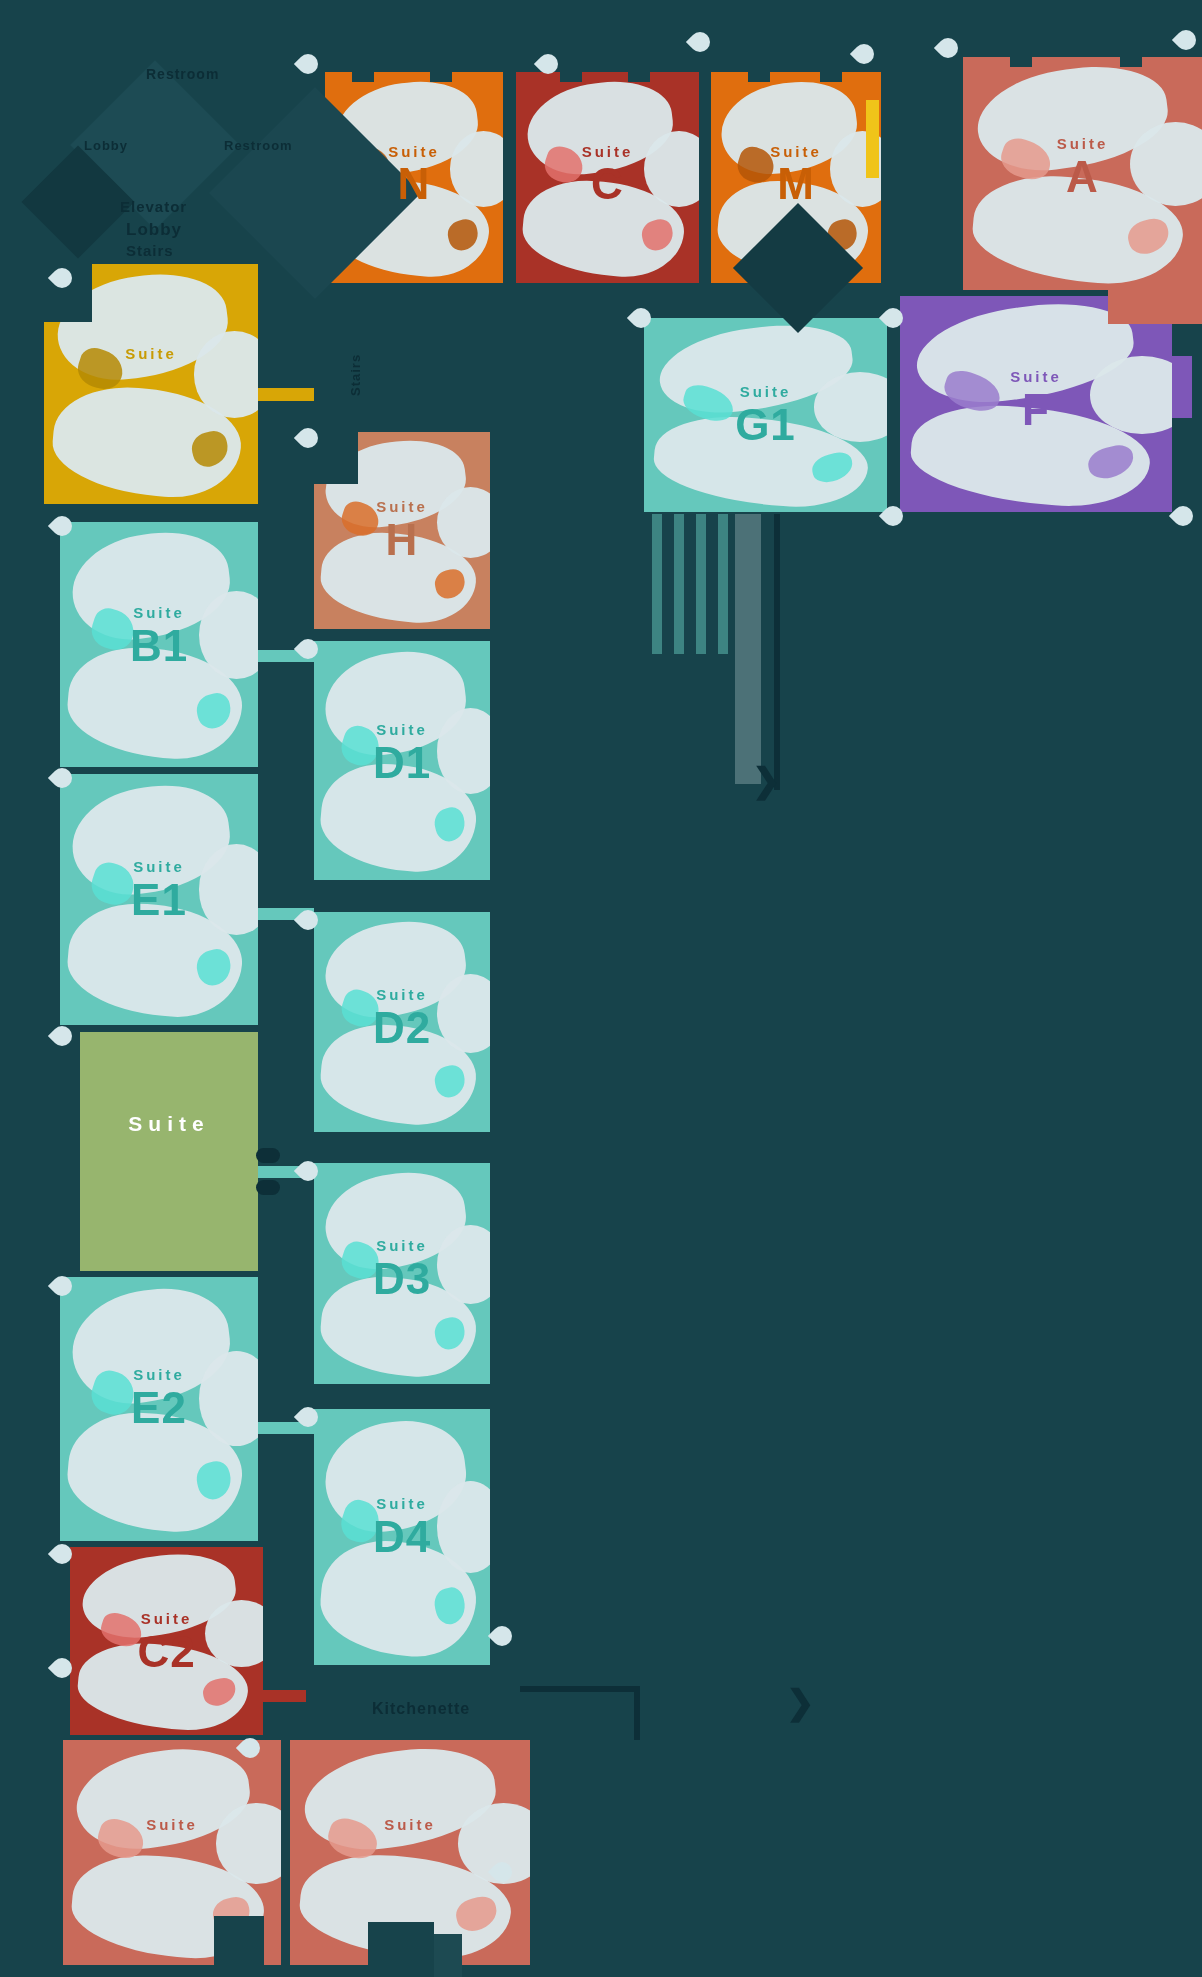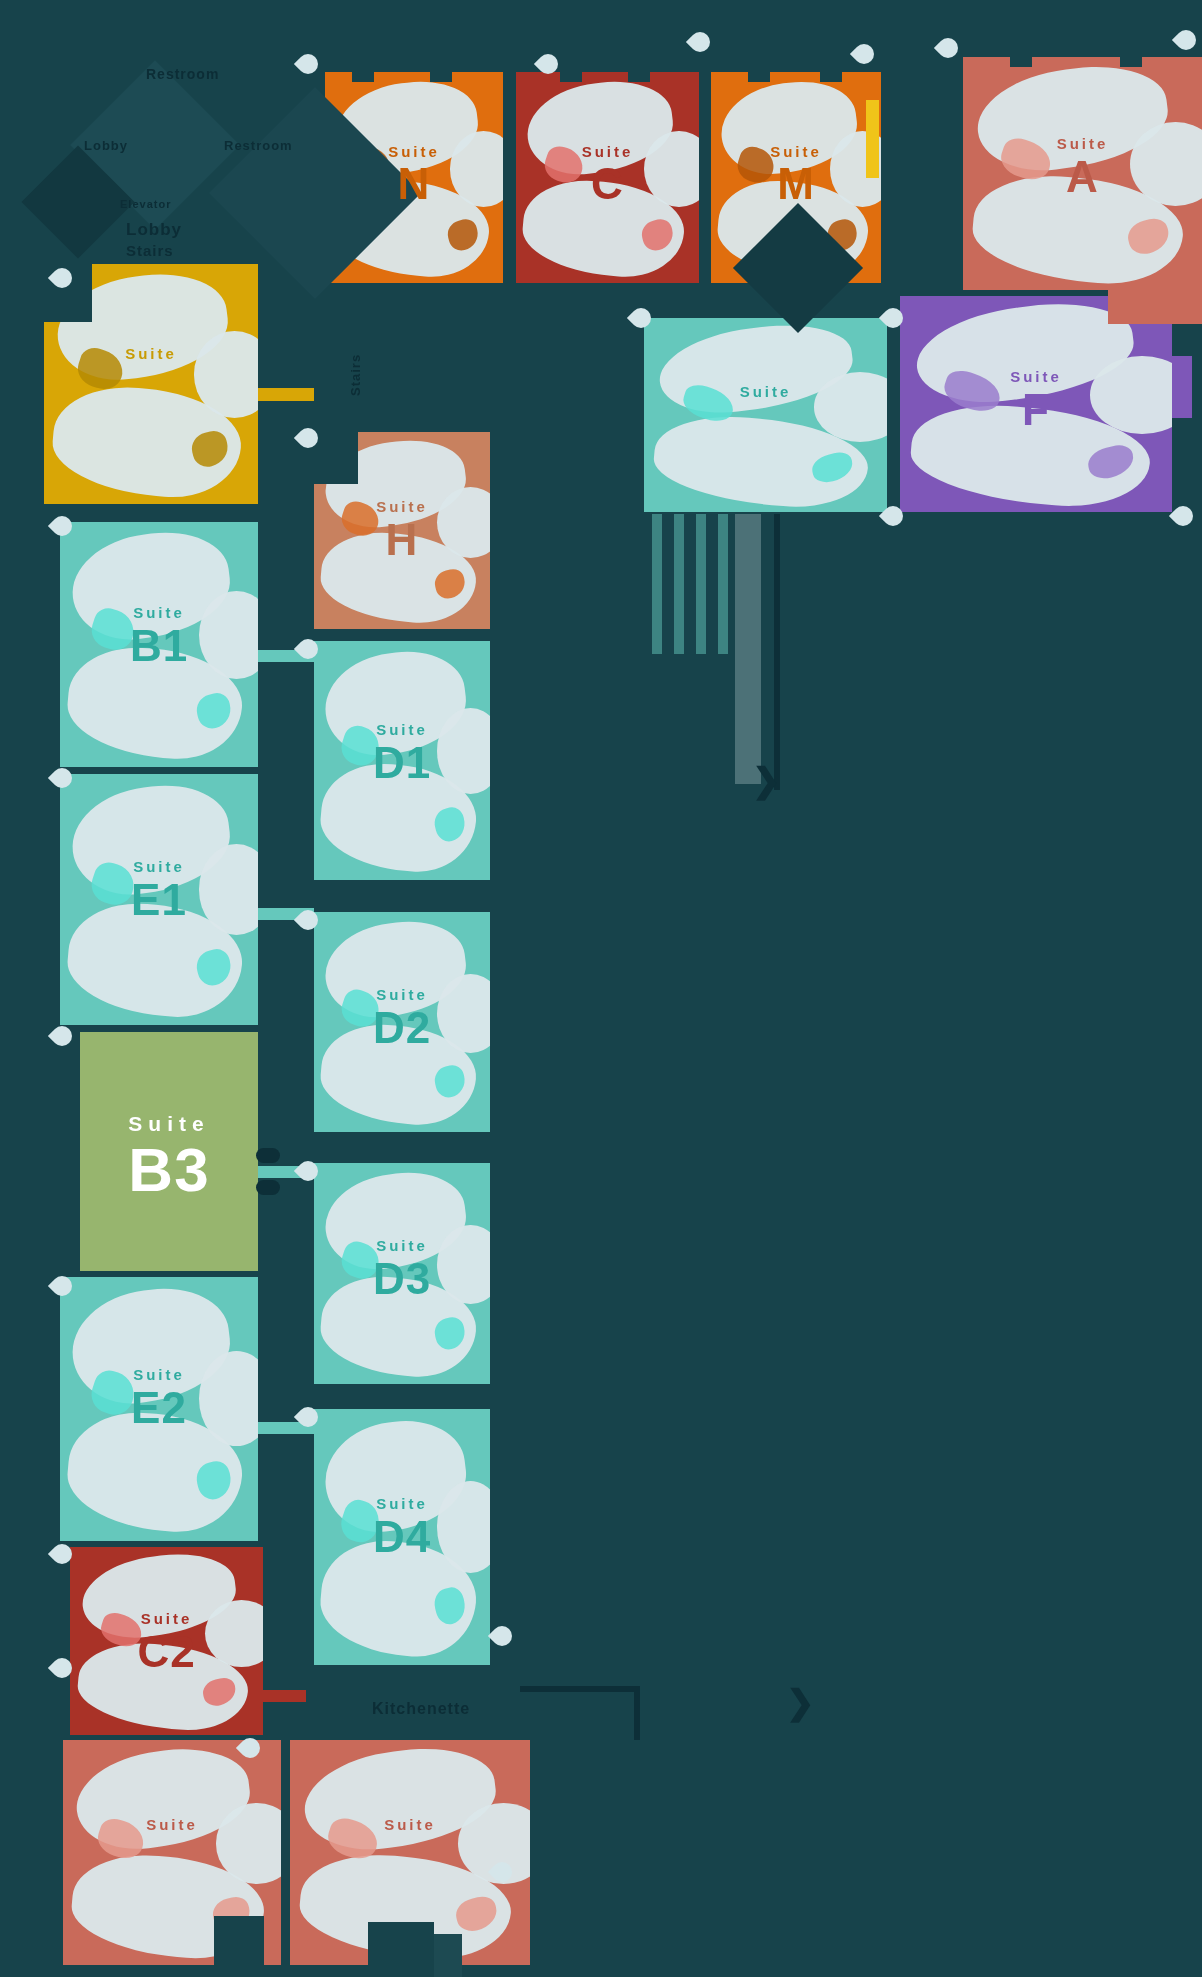--- a/index.html
+++ b/index.html
@@ -113,20 +113,21 @@
       </div>
     </div>
     <div class="suite" style="position: absolute; left: 644px; top: 318px; width: 243px; height: 194px; background: rgb(101, 200, 188);">
       <div class="furn furn1"></div>
       <div class="furn furn2"></div>
       <div class="furn furn3"></div>
       <div class="acc acc1" style="background: rgb(89, 223, 212);"></div>
       <div class="acc acc2" style="background: rgb(89, 223, 212);"></div>
       <div class="label" style="color: rgb(47, 171, 159);">
         <span class="s">Suite</span>
+        <span class="c">G1</span>
       </div>
     </div>
     <div class="suite" style="position: absolute; left: 900px; top: 296px; width: 272px; height: 216px; background: rgb(126, 87, 184);">
       <div class="furn furn1"></div>
       <div class="furn furn2"></div>
       <div class="furn furn3"></div>
       <div class="acc acc1" style="background: rgb(154, 124, 204);"></div>
       <div class="acc acc2" style="background: rgb(154, 124, 204);"></div>
       <div class="label" style="color: rgb(126, 87, 184);">
         <span class="s">Suite</span>
@@ -161,21 +162,20 @@
       <div class="acc acc1" style="background: rgb(89, 223, 212);"></div>
       <div class="acc acc2" style="background: rgb(89, 223, 212);"></div>
       <div class="label" style="color: rgb(47, 171, 159);">
         <span class="s">Suite</span>
         <span class="c">E1</span>
       </div>
     </div>
     <div class="suite" style="position: absolute; left: 80px; top: 1032px; width: 178px; height: 239px; background: rgb(151, 181, 110);">
       <div class="label big" style="color: rgb(255, 255, 255);">
         <span class="s">Suite</span>
-        <span class="c">B3</span>
       </div>
     </div>
     <div class="suite" style="position: absolute; left: 60px; top: 1277px; width: 198px; height: 264px; background: rgb(101, 200, 188);">
       <div class="furn furn1"></div>
       <div class="furn furn2"></div>
       <div class="furn furn3"></div>
       <div class="acc acc1" style="background: rgb(89, 223, 212);"></div>
       <div class="acc acc2" style="background: rgb(89, 223, 212);"></div>
       <div class="label" style="color: rgb(47, 171, 159);">
         <span class="s">Suite</span>
@@ -264,21 +264,21 @@
       <div class="acc acc1" style="background: rgb(89, 223, 212);"></div>
       <div class="acc acc2" style="background: rgb(89, 223, 212);"></div>
       <div class="label" style="color: rgb(47, 171, 159);">
         <span class="s">Suite</span>
         <span class="c">D4</span>
       </div>
     </div>
     <div class="corridor-label" style="position: absolute; left: 146px; top: 66px; font-size: 14px;">Restroom</div>
     <div class="corridor-label" style="position: absolute; left: 84px; top: 138px; font-size: 13px;">Lobby</div>
     <div class="corridor-label" style="position: absolute; left: 224px; top: 138px; font-size: 13px;">Restroom</div>
-    <div class="corridor-label" style="position: absolute; left: 120px; top: 198px; font-size: 11px;">Elevator</div>
+    <div class="corridor-label" style="position: absolute; left: 120px; top: 198px; font-size: 15px;">Elevator</div>
     <div class="corridor-label" style="position: absolute; left: 126px; top: 220px; font-size: 17px;">Lobby</div>
     <div class="corridor-label" style="position: absolute; left: 126px; top: 242px; font-size: 15px;">Stairs</div>
     <div class="corridor-label" style="position: absolute; left: 348px; top: 396px; font-size: 13px; transform: rotate(-90deg); transform-origin: left top;">Stairs</div>
     <div class="corridor-label" style="position: absolute; left: 372px; top: 1700px; font-size: 16px;">Kitchenette</div>
     <div class="pin" style="position: absolute; left: 52px; top: 268px; width: 20px; height: 20px;"></div>
     <div class="pin" style="position: absolute; left: 298px; top: 54px; width: 20px; height: 20px;"></div>
     <div class="pin" style="position: absolute; left: 538px; top: 54px; width: 20px; height: 20px;"></div>
     <div class="pin" style="position: absolute; left: 690px; top: 32px; width: 20px; height: 20px;"></div>
     <div class="pin" style="position: absolute; left: 854px; top: 44px; width: 20px; height: 20px;"></div>
     <div class="pin" style="position: absolute; left: 938px; top: 38px; width: 20px; height: 20px;"></div>

